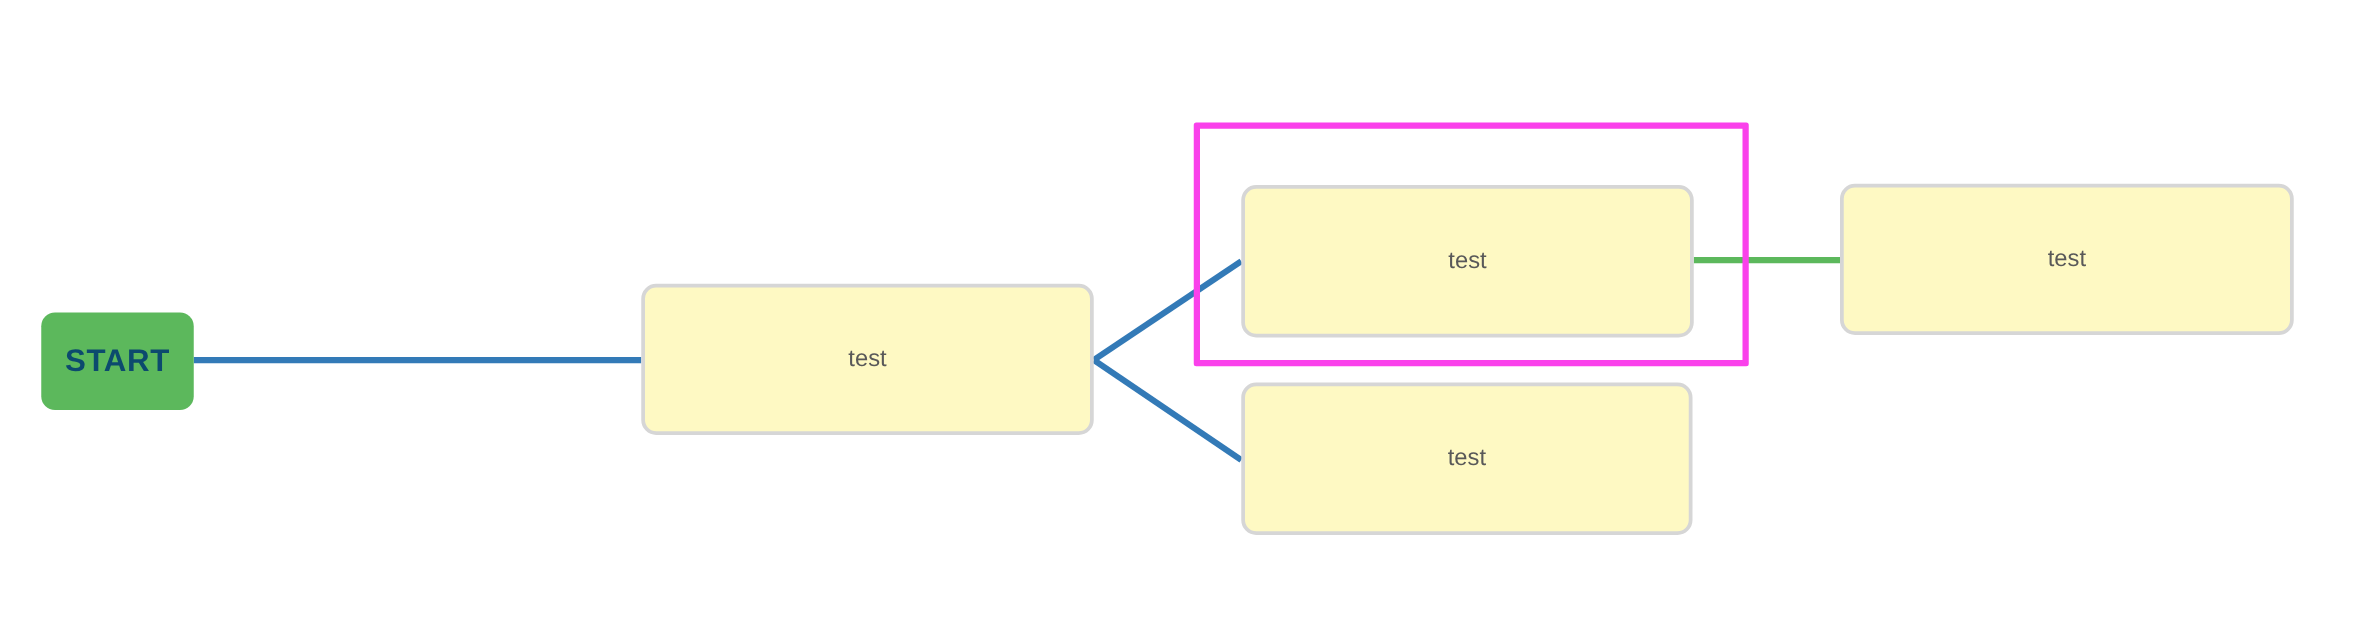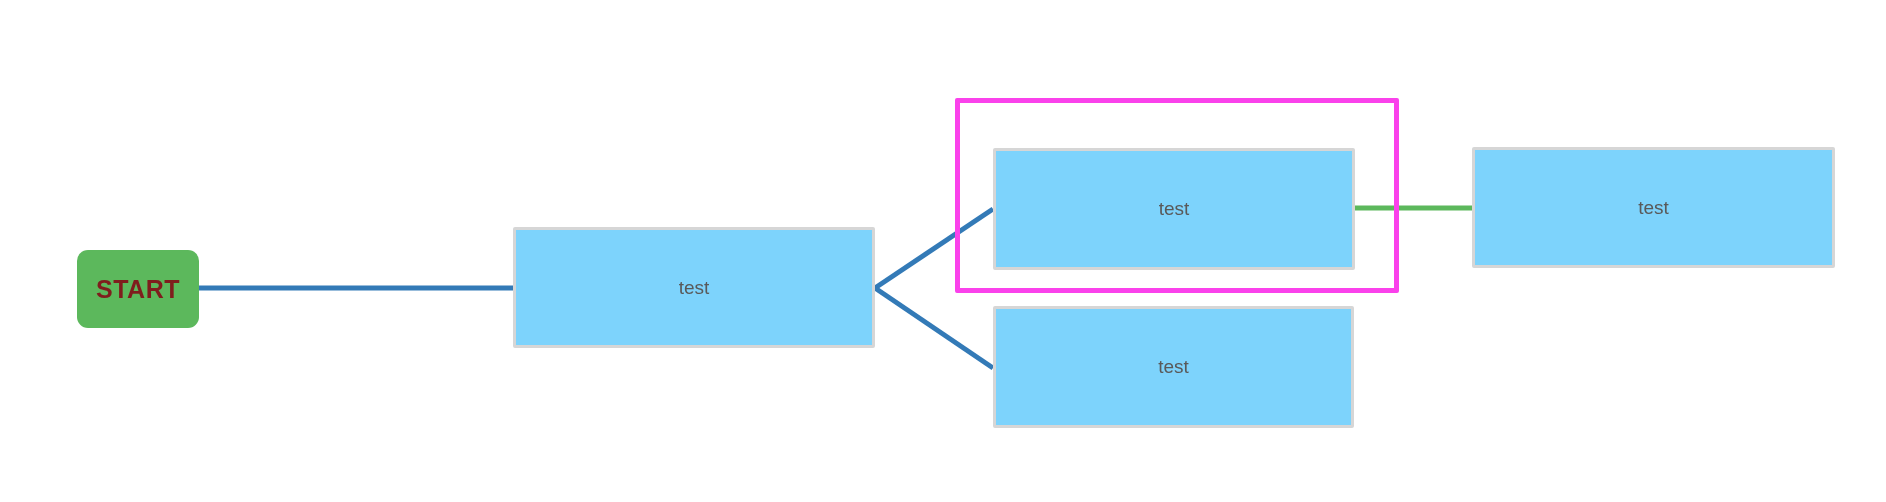--- a/index.html
+++ b/index.html
@@ -37,22 +37,22 @@
     font-size: 25px;
     font-weight: 600;
     letter-spacing: 0.5px;
     z-index: 2;
     cursor: pointer;
     box-sizing: border-box;
   }
   .flow-node {
     position: absolute;
     border: 3px solid #d6d6d6;
-    background: #7dd3fc;
-    border-radius: 2px;
+    background: #fef9c3;
+    border-radius: 12px;
     display: flex;
     align-items: center;
     justify-content: center;
     color: #595959;
     font-size: 19px;
     z-index: 2;
     cursor: pointer;
     box-sizing: border-box;
   }
   .node-1 { left: 513px; top: 227px; width: 362px; height: 121px; }
@@ -78,21 +78,21 @@
 
 <div class="canvas">
 
   <svg class="edges-layer" viewBox="0 0 1886 502" xmlns="http://www.w3.org/2000/svg">
     <line x1="155" y1="288" x2="513" y2="288" stroke-width="5" style="stroke: rgb(51, 122, 183);"></line>
     <line x1="875" y1="288" x2="993" y2="209" stroke-width="5" style="stroke: rgb(51, 122, 183);"></line>
     <line x1="875" y1="288" x2="993" y2="368" stroke-width="5" style="stroke: rgb(51, 122, 183);"></line>
     <line x1="1355" y1="208" x2="1472" y2="208" stroke-width="5" style="stroke: rgb(92, 184, 92);"></line>
   </svg>
 
-  <div class="start-button" style="background-color: rgb(92, 184, 92); color: #7f1d1d; margin-left: 44px;">
+  <div class="start-button" style="background-color: rgb(92, 184, 92); color: #0c4a6e;">
     <span>START</span>
   </div>
 
   <div class="flow-node node-1">
     <span>test</span>
   </div>
 
   <div class="flow-node node-2">
     <span>test</span>
   </div>

